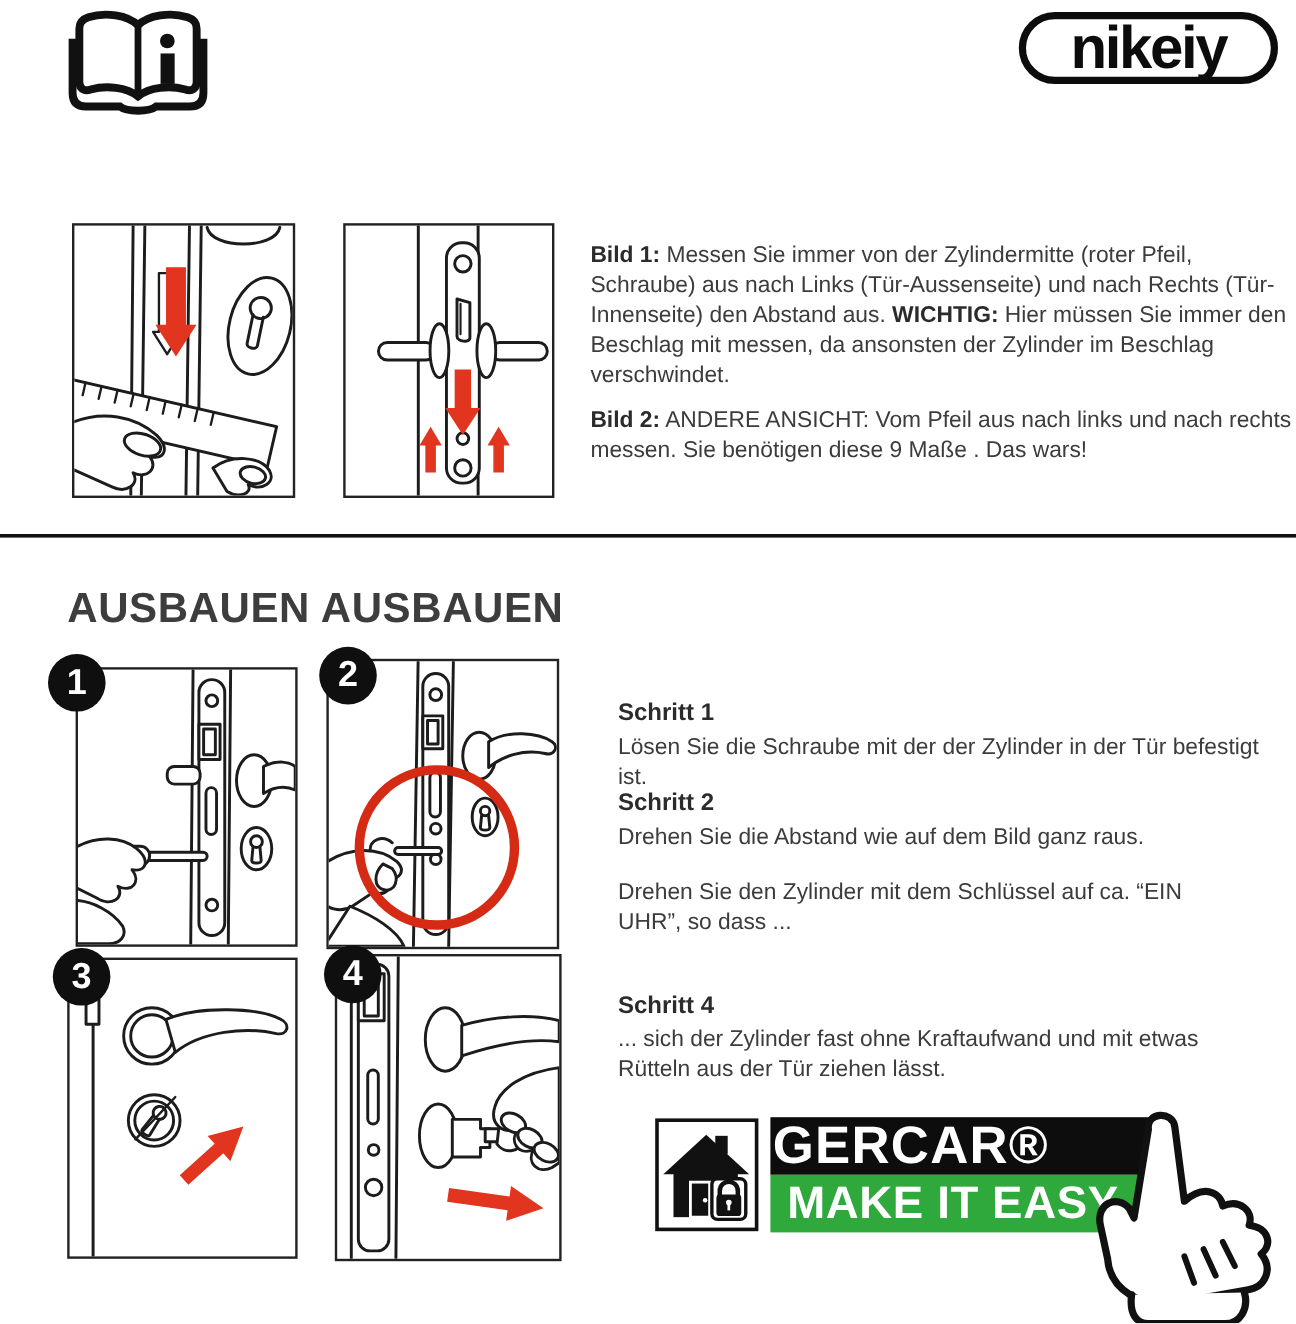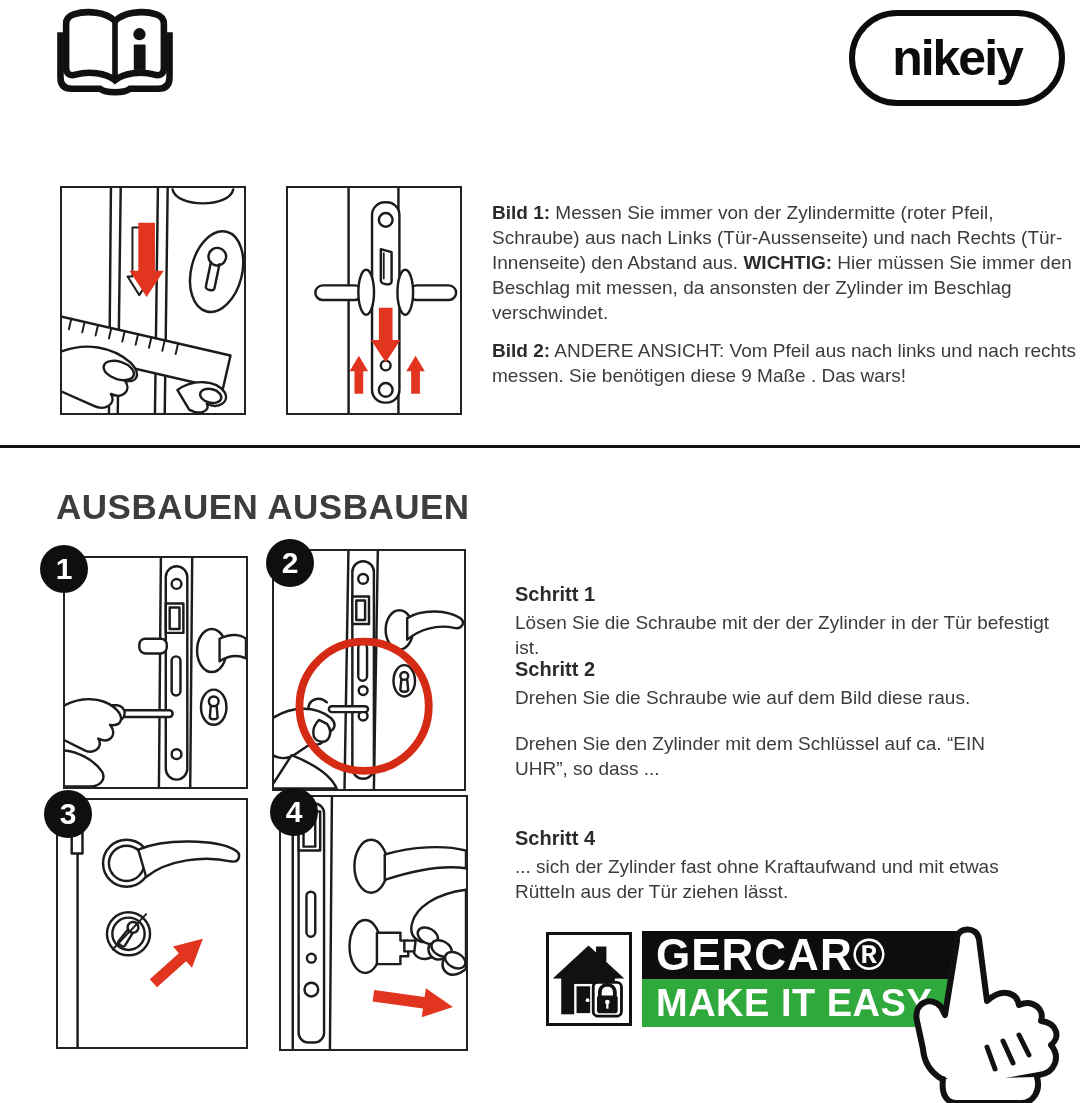--- a/index.html
+++ b/index.html
@@ -16,28 +16,28 @@
   .step-head{font-size:20px;font-weight:700;color:#2b2b2b;margin:0 0 4px 0;}
   
   .figbox{border:2.5px solid #222;background:#fff;box-sizing:border-box;}
   .figbox svg{display:block;width:100%;height:100%;}
   
   .badge{width:48px;height:48px;border-radius:50%;background:#0f0f0f;color:#fff;
     display:flex;align-items:center;justify-content:center;font-size:30px;font-weight:700;z-index:5;}
   
   .divider{height:3px;background:#111;}
   
-  .brand-pill{width:216px;height:96px;border:6px solid #0c0c0c;border-radius:48px;
+  .brand-pill{width:216px;height:60px;border:6px solid #0c0c0c;border-radius:48px;
     display:flex;align-items:center;justify-content:center;box-sizing:border-box;}
   .brand-name{font-size:50px;font-weight:800;color:#0c0c0c;letter-spacing:-2px;}
   .brand-byline{margin-top:10px;text-align:center;font-size:26px;font-weight:700;color:#1c1c1c;width:216px;}
   
   .house-box{width:86px;height:94px;border:3px solid #111;background:#fff;box-sizing:border-box;}
   .bar-black{width:326px;height:48px;background:#0d0d0d;color:#fff;font-size:44px;font-weight:800;
-    line-height:48px;padding-left:14px;letter-spacing:1px;box-sizing:border-box;}
+    line-height:48px;padding-left:2px;letter-spacing:1px;box-sizing:border-box;}
   .bar-green{width:316px;height:48px;color:#fff;font-size:38px;font-weight:700;
     line-height:48px;padding-left:14px;letter-spacing:.5px;box-sizing:border-box;}
   .line-art{fill:#fff;stroke:#1c1c1c;stroke-width:2.5;stroke-linecap:round;stroke-linejoin:round;}
 </style>
 </head>
 <body>
 
 <div class="page">
 
   <div class="abs" style="left:52px;top:6px;width:126px;height:94px;">
@@ -239,21 +239,21 @@
       </g>
     </svg>
   </div>
 
   <div class="abs" style="left:515px;top:561px;width:548px;margin-top:22px;">
     <h3 class="step-head">Schritt 1</h3>
     <p class="para">Lösen Sie die Schraube mit der der Zylinder in der Tür befestigt ist.</p>
   </div>
   <div class="abs" style="left:515px;top:658px;width:560px;">
     <h3 class="step-head">Schritt 2</h3>
-    <p class="para">Drehen Sie die Schraube wie auf dem Bild diese raus.</p>
+    <p class="para">Drehen Sie die Abstand wie auf dem Bild ganz raus.</p>
   </div>
   <div class="abs" style="left:515px;top:731px;width:500px;">
     <p class="para">Drehen Sie den Zylinder mit dem Schlüssel auf ca. “EIN UHR”, so dass ...</p>
   </div>
   <div class="abs" style="left:515px;top:827px;width:545px;">
     <h3 class="step-head">Schritt 4</h3>
     <p class="para">... sich der Zylinder fast ohne Kraftaufwand und mit etwas Rütteln aus der Tür ziehen lässt.</p>
   </div>
 
   <div class="house-box abs" style="left:546px;top:932px;">

